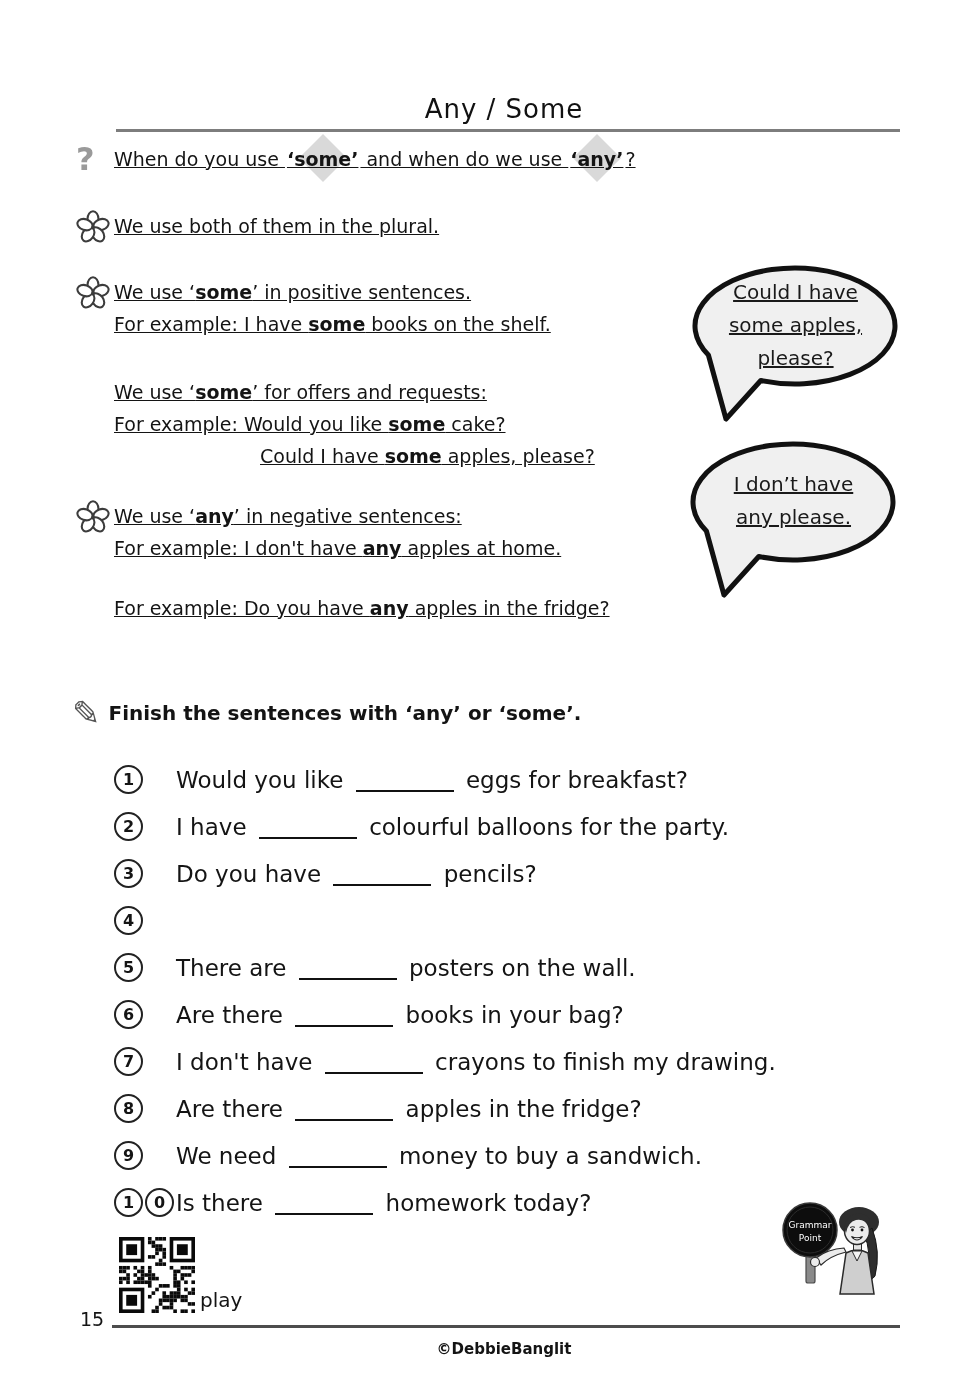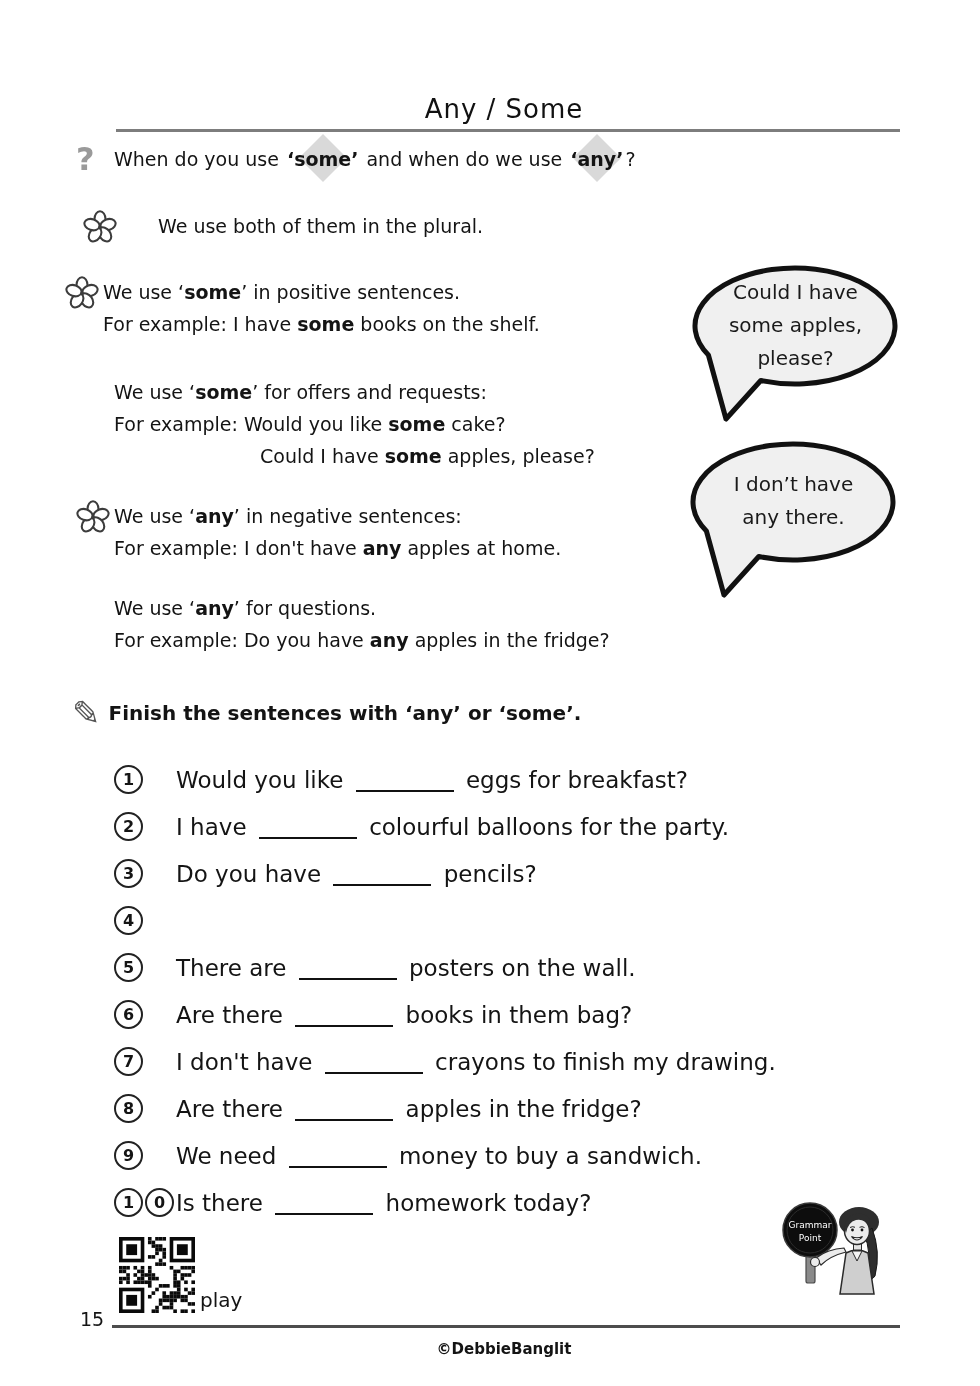--- a/index.html
+++ b/index.html
@@ -5,29 +5,29 @@
   html,body{margin:0;padding:0;background:#fff;}
   .page{position:relative;width:976px;height:1386px;background:#ffffff;overflow:hidden;
         font-family:"DejaVu Sans",sans-serif;color:#141414;margin-left:16px;}
   .abs{position:absolute;}
   
   .title{left:0;right:0;top:94px;text-align:center;font-size:26px;letter-spacing:1px;color:#111;}
   .title-rule{left:100px;top:129px;width:784px;height:3px;background:#7d7d7d;}
   
   .block{display:flex;align-items:flex-start;}
   .bicon{width:38px;flex:none;}
-  .tline{height:32px;line-height:32px;font-size:19px;white-space:nowrap;}
+  .tline{height:32px;line-height:32px;font-size:19px;white-space:nowrap;text-decoration:underline;}
   .bold{font-weight:700;}
   .diamond{position:relative;z-index:0;padding:0 2px;}
   .diamond::before{content:'';position:absolute;z-index:-1;width:34px;height:34px;background:#d9d9d9;
                    left:50%;top:46%;transform:translate(-50%,-50%) rotate(45deg);}
   .b-q{left:60px;top:143px;align-items:center;}
   .q-mark{font-size:32px;font-weight:700;color:#9a9a9a;line-height:32px;}
-  .b-a{left:67px;top:210px;gap:37px;}
-  .b-b{left:49px;top:276px;justify-content:flex-end;}
+  .b-a{left:60px;top:210px;}
+  .b-b{left:60px;top:276px;justify-content:flex-end;}
   .b-b2{left:98px;top:376px;}
   .b-c{left:60px;top:500px;}
   .b-c2{left:98px;top:592px;}
   .b-ins{left:56px;top:696px;align-items:center;}
   .pencil{font-size:34px;color:#555;line-height:34px;margin-right:8px;}
   .ins-text{font-size:20px;font-weight:700;}
   
   .items{left:98px;top:756px;width:680px;}
   .item-row{height:47px;display:flex;align-items:center;}
   .nums{width:62px;flex:none;display:flex;align-items:center;}
@@ -127,42 +127,41 @@
       </svg>
     </div>
     <div>
         <div class="tline"><span>We use ‘</span><span class="bold">any</span><span>’ in negative sentences:</span></div>
         <div class="tline"><span>For example: I don't have </span><span class="bold">any</span><span> apples at home.</span></div>
       </div>
   </div>
 
   <div class="abs block b-c2">
     <div>
-        <div class="tline"><span>We use ‘</span><span class="bold">any</span><span>’ for questions.</span></div>
         <div class="tline"><span>For example: Do you have </span><span class="bold">any</span><span> apples in the fridge?</span></div>
       </div>
   </div>
 
   <div class="abs bubble bub1">
     <svg width="215" height="160" viewBox="0 0 215 160">
       <path d="M 20.4 91 A 100 58 0 1 1 72.8 116.5 L 38 155 Z" fill="#f0f0f0" stroke="#111" stroke-width="5" stroke-linejoin="round"></path>
     </svg>
     <div class="btext">
         <div class="tline"><span>Could I have</span></div>
         <div class="tline"><span>some apples,</span></div>
         <div class="tline"><span>please?</span></div>
       </div>
   </div>
   <div class="abs bubble bub2">
     <svg width="215" height="160" viewBox="0 0 215 160">
       <path d="M 20.4 91 A 100 58 0 1 1 72.8 116.5 L 38 155 Z" fill="#f0f0f0" stroke="#111" stroke-width="5" stroke-linejoin="round"></path>
     </svg>
     <div class="btext">
         <div class="tline"><span>I don’t have</span></div>
-        <div class="tline"><span>any there.</span></div>
+        <div class="tline"><span>any please.</span></div>
       </div>
   </div>
 
   <div class="abs block b-ins">
     <div class="pencil">✎</div>
     <div class="ins-text">Finish the sentences with ‘any’ or ‘some’.</div>
   </div>
 
   <div class="abs items">
       <div class="item-row">
@@ -191,21 +190,21 @@
       <div class="item-row">
         <div class="nums">
           <span class="cnum">5</span>
         </div>
         <div class="itext"><span>There are </span><span class="blank"></span><span> posters on the wall.</span></div>
       </div>
       <div class="item-row">
         <div class="nums">
           <span class="cnum">6</span>
         </div>
-        <div class="itext"><span>Are there </span><span class="blank"></span><span> books in them bag?</span></div>
+        <div class="itext"><span>Are there </span><span class="blank"></span><span> books in your bag?</span></div>
       </div>
       <div class="item-row">
         <div class="nums">
           <span class="cnum">7</span>
         </div>
         <div class="itext"><span>I don't have </span><span class="blank"></span><span> crayons to finish my drawing.</span></div>
       </div>
       <div class="item-row">
         <div class="nums">
           <span class="cnum">8</span>

